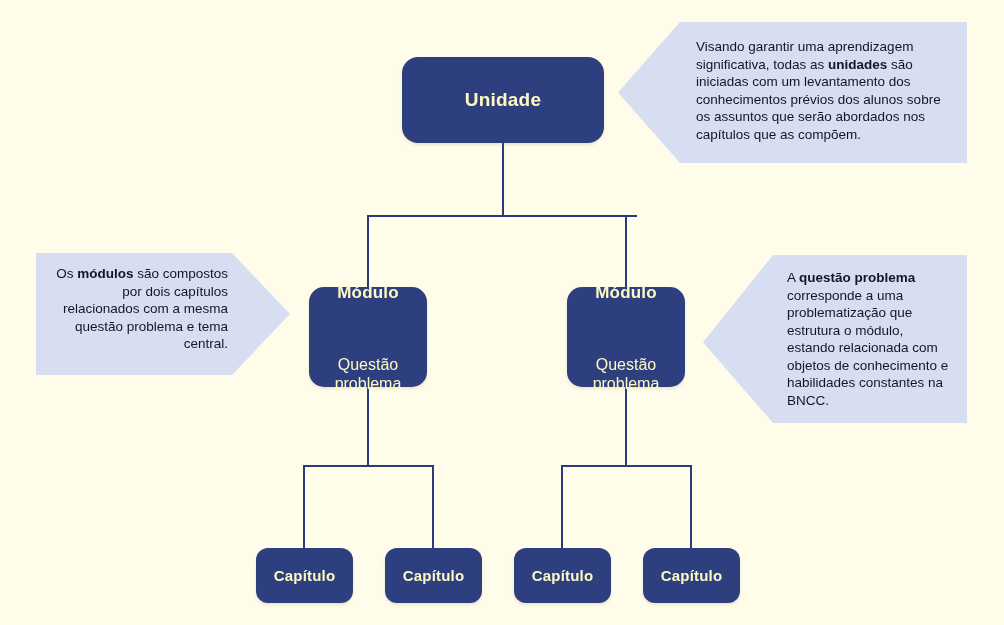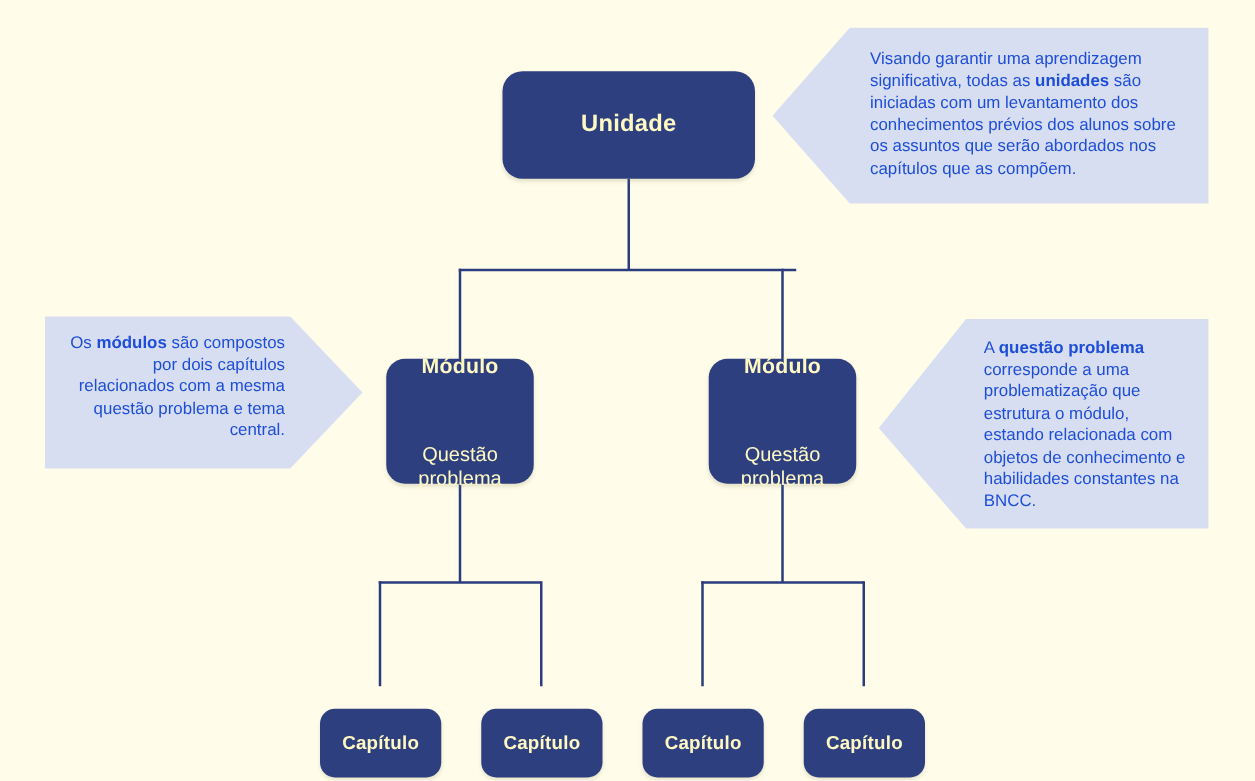--- a/index.html
+++ b/index.html
@@ -72,33 +72,32 @@
   .node-modulo .title { font-size: 17px; margin-bottom: 5px; }
   .node-modulo .sub   { font-size: 16px; }
   .node-modulo-1 { left: 309px; }
   .node-modulo-2 { left: 567px; }
 
   .node-capitulo {
     top: 548px;
     width: 97px;
     height: 55px;
     border-radius: 12px;
-    margin-top: 19px;
   }
   .node-capitulo .title { font-size: 15px; }
   .node-capitulo-1 { left: 256px; }
   .node-capitulo-2 { left: 385px; }
   .node-capitulo-3 { left: 514px; }
   .node-capitulo-4 { left: 643px; }
 
   
   .callout {
     position: absolute;
     background: #D8DEF2;
-    color: #1d4ed8;
+    color: #0f172a;
     box-sizing: border-box;
   }
   .callout .txt {
     font-size: 13.5px;
     line-height: 1.30;
     white-space: pre-line;
     font-weight: 500;
   }
   .callout .txt b { font-weight: bold; }
 

